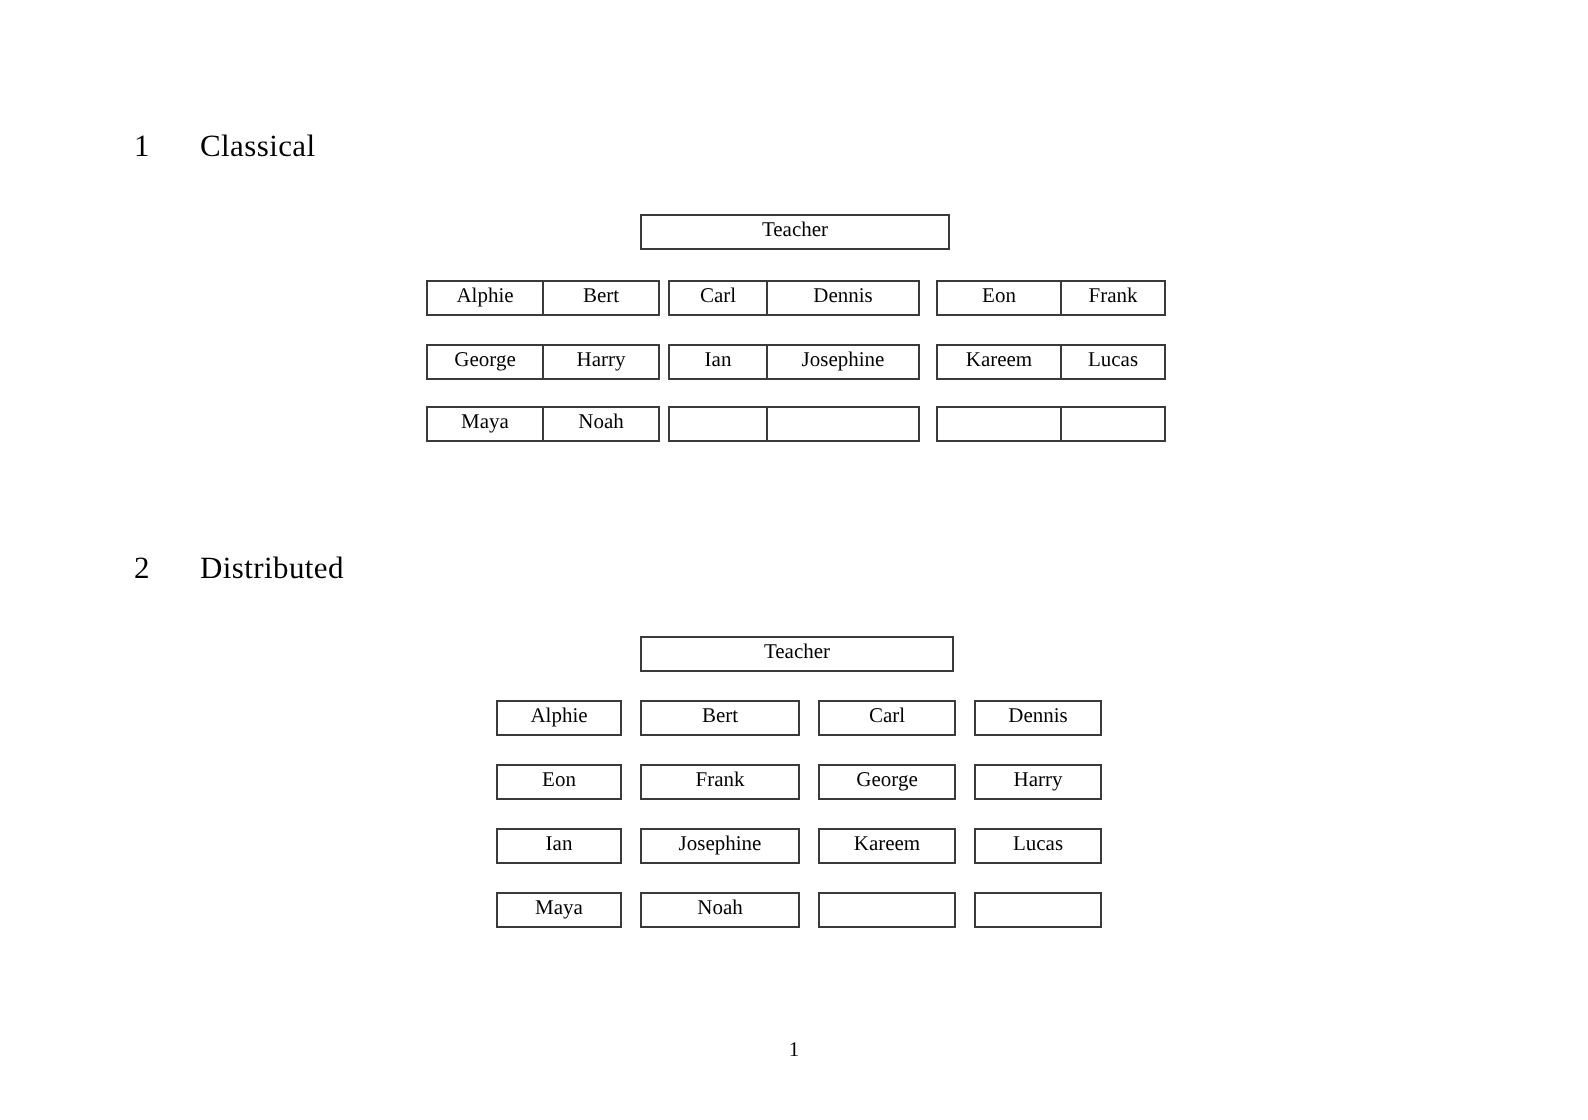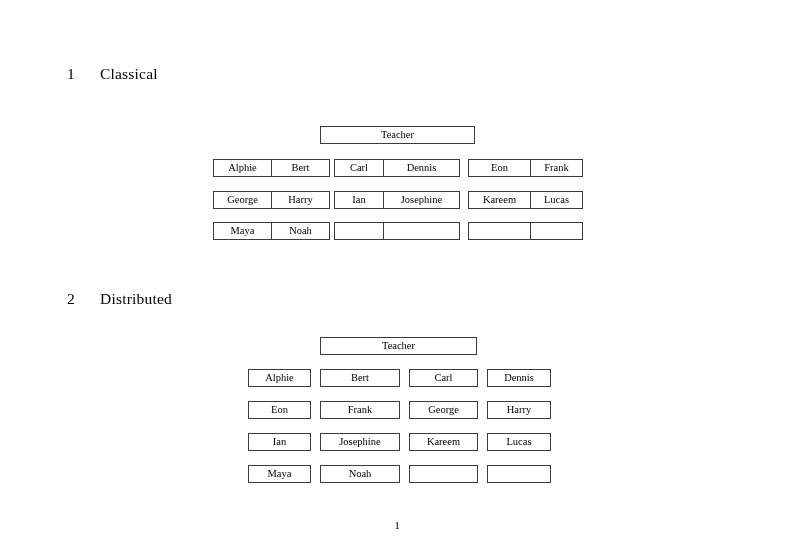--- a/index.html
+++ b/index.html
@@ -28,30 +28,29 @@
     font-size: 15.5px;
     line-height: 1;
     white-space: nowrap;
     letter-spacing: 0.2px;
   }
   .section-heading .sec-num {
     display: inline-block;
     width: 33px;
   }
   #heading-classical   { left: 67px; top: 66px; }
-  #heading-distributed { left: 67px; top: 291px; }
+  #heading-distributed { left: 67px; top: 277px; }
 
   
   .tabular {
     position: absolute;
     border-collapse: collapse;
     table-layout: fixed;
     font-size: 10.5px;
     line-height: 1;
-    margin-top: 19px;
   }
   .tabular td {
     border: 1px solid #3a3a3a;
     height: 16px;
     padding: 0 2px;
     text-align: center;
     vertical-align: middle;
     white-space: nowrap;
     font-size: 10.5px;
   }

